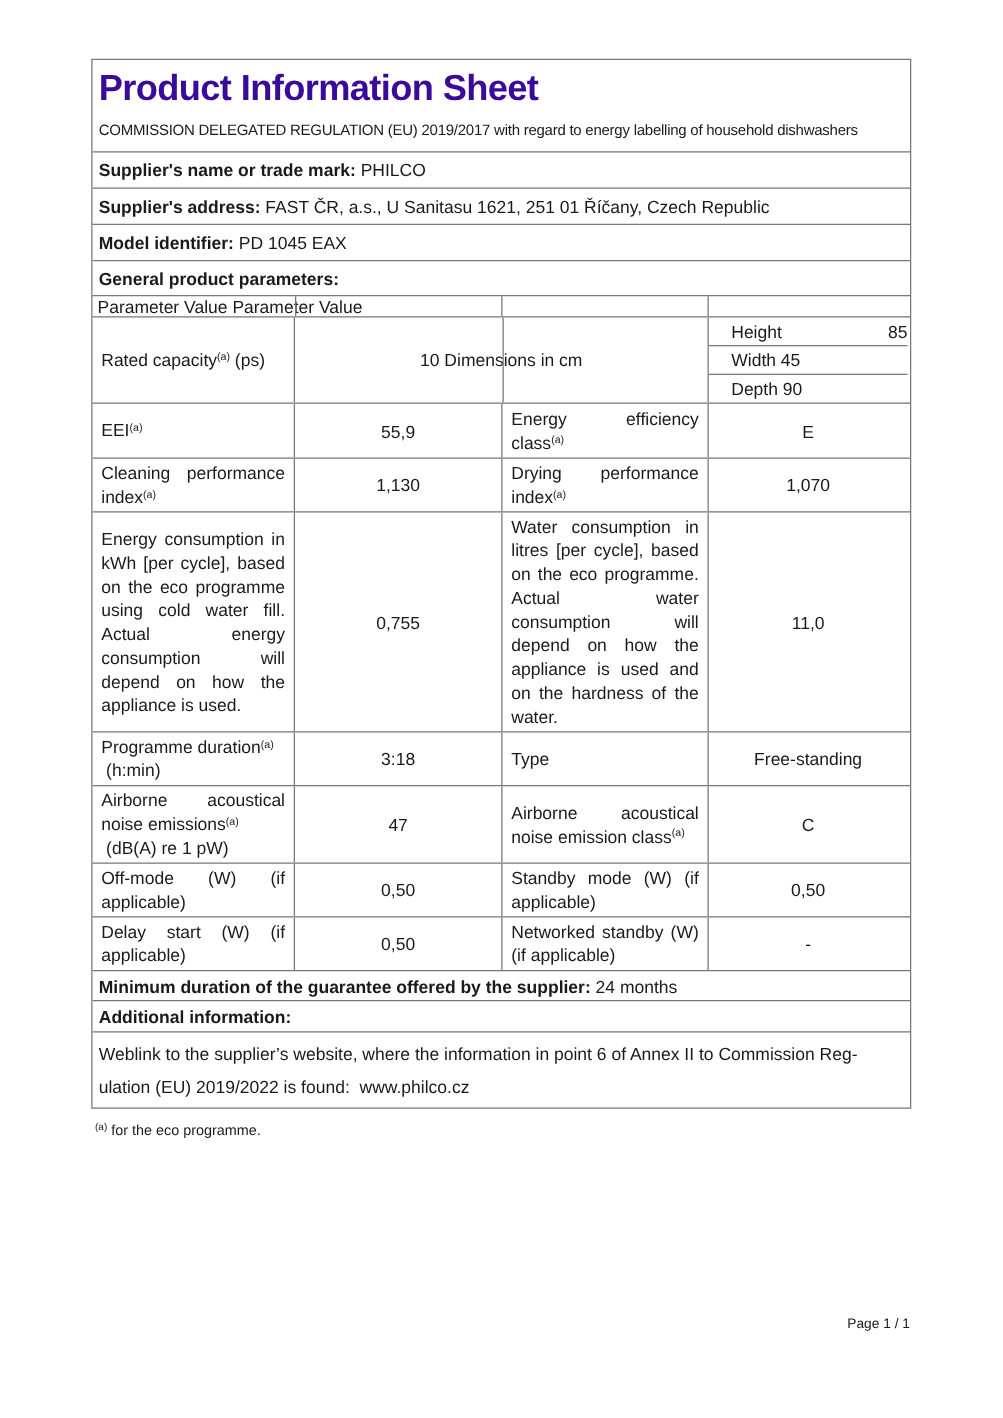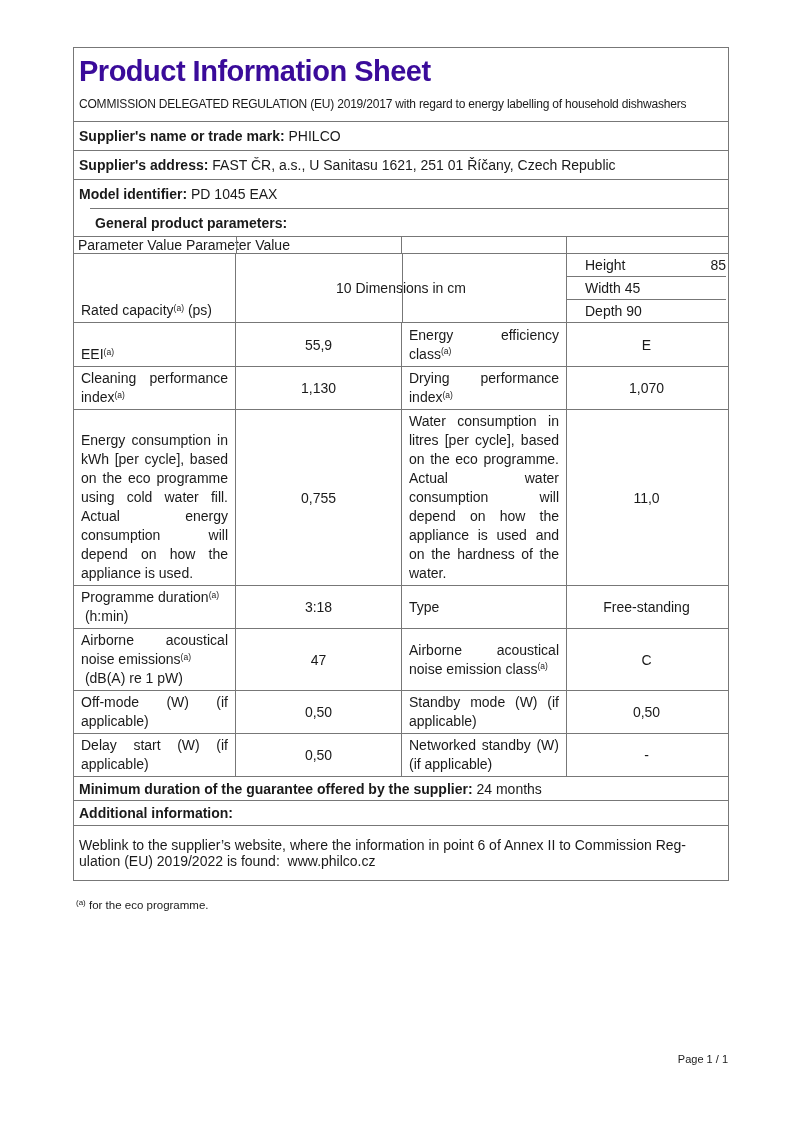--- a/index.html
+++ b/index.html
@@ -24,30 +24,30 @@
   
   .r-title{min-height:73px;display:block;padding:6px 5px 4px 5px;box-sizing:border-box;}
   .doc-title{
     color:var(--title-purple);font-size:29px;font-weight:bold;
     letter-spacing:-0.5px;line-height:34px;
   }
   .doc-subtitle{font-size:12px;letter-spacing:-0.2px;margin-top:9px;white-space:nowrap;}
 
   
   .r-line{min-height:29px;align-items:center;padding:2px 5px;}
-  .r-general{min-height:28px;align-items:center;padding:2px 5px;font-weight:bold;margin-left:16px;}
+  .r-general{min-height:28px;align-items:center;padding:2px 5px;font-weight:bold;}
   .b{font-weight:bold;}
 
   
   .r-header{min-height:17px;}
   .r-header .cell{display:flex;align-items:center;}
 
   
   .cell{box-sizing:border-box;display:flex;align-items:center;}
-  .c1{width:161px;align-items:flex-end;}
+  .c1{width:161px;}
   .c2{width:166px;border-left:1px solid var(--border-gray);}
   .c3{width:165px;border-left:1px solid var(--border-gray);}
   .c4{width:160px;border-left:1px solid var(--border-gray);}
   .c12{width:327px;position:relative;}
   .c23{width:331px;border-left:1px solid var(--border-gray);position:relative;}
   .label-cell{padding:2px 7px;}
   .label-cell .jtxt{width:100%;text-align:justify;line-height:19px;}
   .value-cell{justify-content:center;text-align:center;padding:2px 4px;}
   .hdr-text{padding:0 0 0 4px;line-height:16px;}
   .vline{position:absolute;top:0;bottom:0;width:1px;background:var(--border-gray);z-index:2;}
@@ -63,21 +63,21 @@
   .r-eei{min-height:44px;}
   .r-clean{min-height:40px;}
   .r-energy{min-height:176px;}
   .r-prog{min-height:42px;}
   .r-air{min-height:62px;}
   .r-off{min-height:43px;}
   .r-delay{min-height:39px;}
   .r-guar{min-height:24px;align-items:center;padding:2px 5px;}
   .r-add{min-height:25px;align-items:center;padding:2px 5px;font-weight:bold;}
   .r-web{min-height:55px;align-items:center;padding:4px 5px;}
-  .r-web .web-text{line-height:16px;}
+  .r-web .web-text{line-height:26px;}
 
   sup{font-size:8.5px;vertical-align:baseline;position:relative;top:-4.5px;line-height:0;}
   .pl{white-space:pre-line;}
 
   .footnote{position:absolute;left:76px;top:899px;font-size:11.5px;}
   .footnote sup{font-size:8px;top:-4px;}
   .page-number{position:absolute;right:74px;top:1053px;font-size:11px;}
 </style>
 </head>
 <body>

